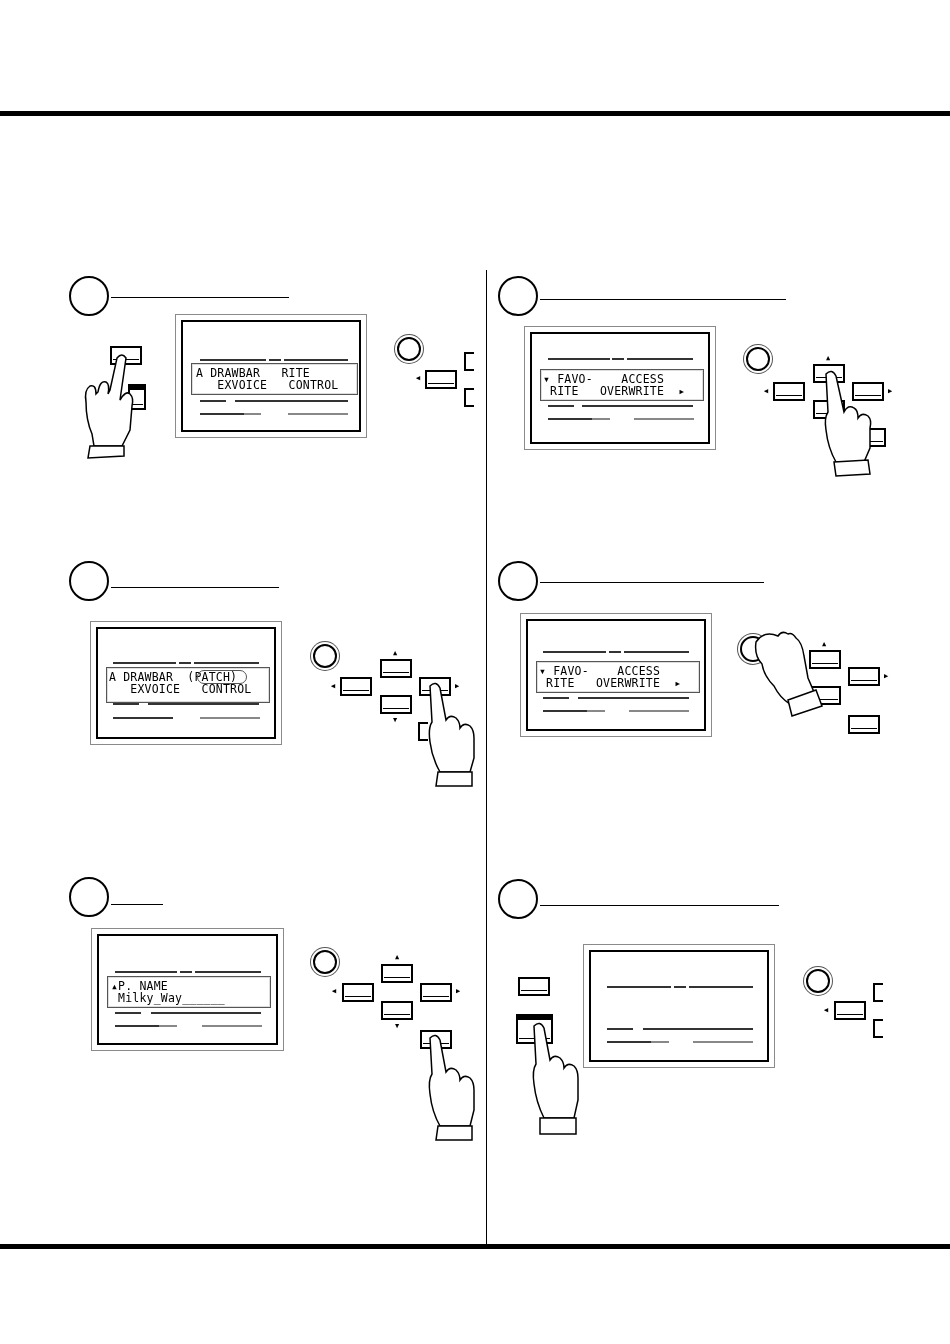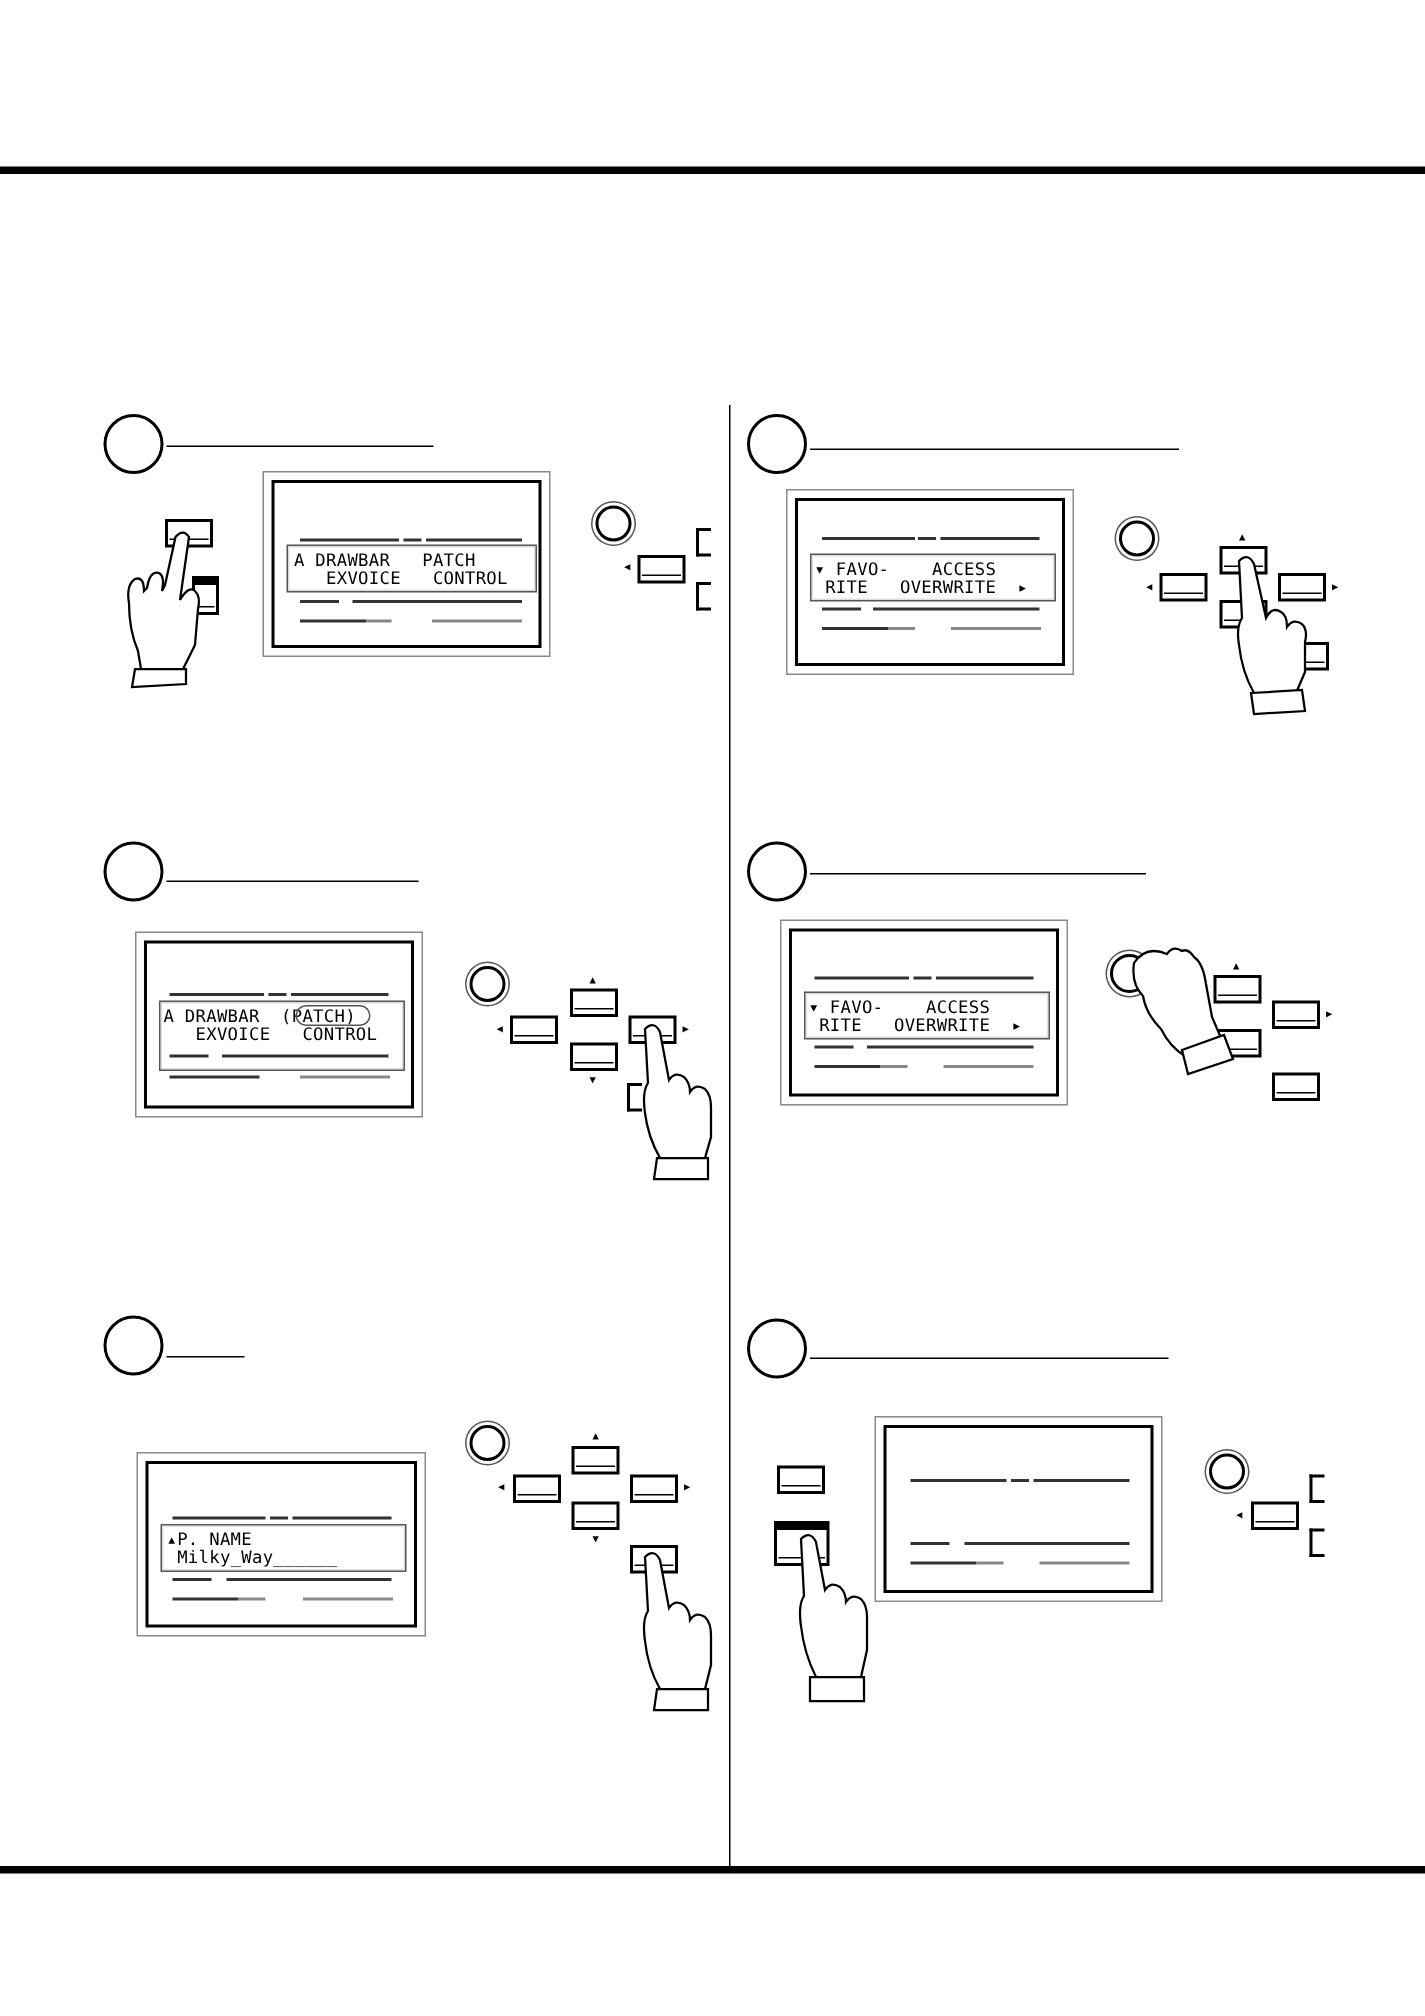--- a/index.html
+++ b/index.html
@@ -38,21 +38,21 @@
 <div>
   <div class="step-circle" style="left:69px;top:276px;"></div>
   <div class="step-line" style="left:111px;top:297px;width:178px;"></div>
 
   <div class="lcd-outer" style="left:175px;top:314px;width:192px;height:124px;">
     <div class="lcd-inner">
       <div class="lcd-seg" style="left:17px;top:37px;width:66px;"></div>
       <div class="lcd-seg" style="left:86px;top:37px;width:12px;"></div>
       <div class="lcd-seg" style="left:101px;top:37px;width:64px;"></div>
       <div class="lcd-window" style="left:8px;top:41px;width:167px;height:32px;">
-        <div class="lcd-text" style="left:4px;top:3px;">A DRAWBAR   PATCH</div>
+        <div class="lcd-text" style="left:4px;top:3px;">A DRAWBAR   RITE</div>
         <div class="lcd-text" style="left:4px;top:15px;">   EXVOICE   CONTROL</div>
       </div>
       <div class="lcd-seg" style="left:17px;top:78px;width:26px;"></div>
       <div class="lcd-seg" style="left:52px;top:78px;width:113px;"></div>
       <div class="lcd-seg" style="left:17px;top:91px;width:44px;"></div>
       <div class="lcd-seg light" style="left:61px;top:91px;width:17px;"></div>
       <div class="lcd-seg light" style="left:105px;top:91px;width:60px;"></div>
     </div>
   </div>
 
@@ -108,21 +108,21 @@
 
 <div>
   <div class="step-circle" style="left:69px;top:561px;"></div>
   <div class="step-line" style="left:111px;top:587px;width:168px;"></div>
 
   <div class="lcd-outer" style="left:90px;top:621px;width:192px;height:124px;">
     <div class="lcd-inner">
       <div class="lcd-seg" style="left:15px;top:33px;width:63px;"></div>
       <div class="lcd-seg" style="left:81px;top:33px;width:12px;"></div>
       <div class="lcd-seg" style="left:96px;top:33px;width:65px;"></div>
-      <div class="lcd-window" style="left:8px;top:38px;width:164px;height:47px;">
+      <div class="lcd-window" style="left:8px;top:38px;width:164px;height:36px;">
         <div class="lcd-text" style="left:2px;top:3px;">A DRAWBAR  (PATCH)</div>
         <div class="lcd-text" style="left:2px;top:15px;">   EXVOICE   CONTROL</div>
         <div class="lcd-hl" style="left:90px;top:2px;width:48px;height:12px;"></div>
       </div>
       <div class="lcd-seg" style="left:15px;top:74px;width:26px;"></div>
       <div class="lcd-seg" style="left:50px;top:74px;width:111px;"></div>
       <div class="lcd-seg" style="left:15px;top:88px;width:60px;"></div>
       <div class="lcd-seg light" style="left:102px;top:88px;width:60px;"></div>
     </div>
   </div>
@@ -174,21 +174,21 @@
   <svg class="hand" style="left:752px;top:628px;" width="80" height="92" viewBox="0 0 80 92">
     <path d="M4 14 Q12 2 26 8 Q30 2 36 6 Q40 4 44 10 Q50 14 52 28 L56 50 L62 64 L38 76 Q28 70 22 58 Q12 48 10 36 Q2 28 4 14 Z" fill="#fff" stroke="#000" stroke-width="1.5"></path>
     <path d="M36 72 L64 62 L70 78 L40 88 Z" fill="#fff" stroke="#000" stroke-width="1.5"></path>
   </svg>
 </div>
 
 <div>
   <div class="step-circle" style="left:69px;top:877px;"></div>
   <div class="step-line" style="left:111px;top:904px;width:52px;"></div>
 
-  <div class="lcd-outer" style="left:91px;top:928px;width:193px;height:123px;margin-top:40px;">
+  <div class="lcd-outer" style="left:91px;top:928px;width:193px;height:123px;">
     <div class="lcd-inner">
       <div class="lcd-seg" style="left:16px;top:35px;width:62px;"></div>
       <div class="lcd-seg" style="left:81px;top:35px;width:12px;"></div>
       <div class="lcd-seg" style="left:96px;top:35px;width:66px;"></div>
       <div class="lcd-window" style="left:8px;top:40px;width:164px;height:32px;">
         <div class="lcd-text" style="left:3px;top:3px;">▴P. NAME</div>
         <div class="lcd-text" style="left:3px;top:15px;"> Milky_Way______</div>
       </div>
       <div class="lcd-seg" style="left:16px;top:76px;width:26px;"></div>
       <div class="lcd-seg" style="left:52px;top:76px;width:110px;"></div>

